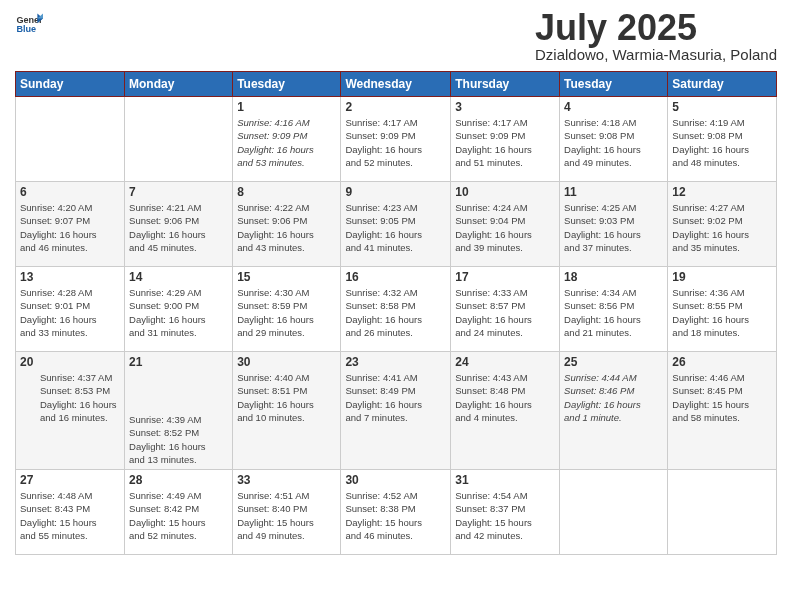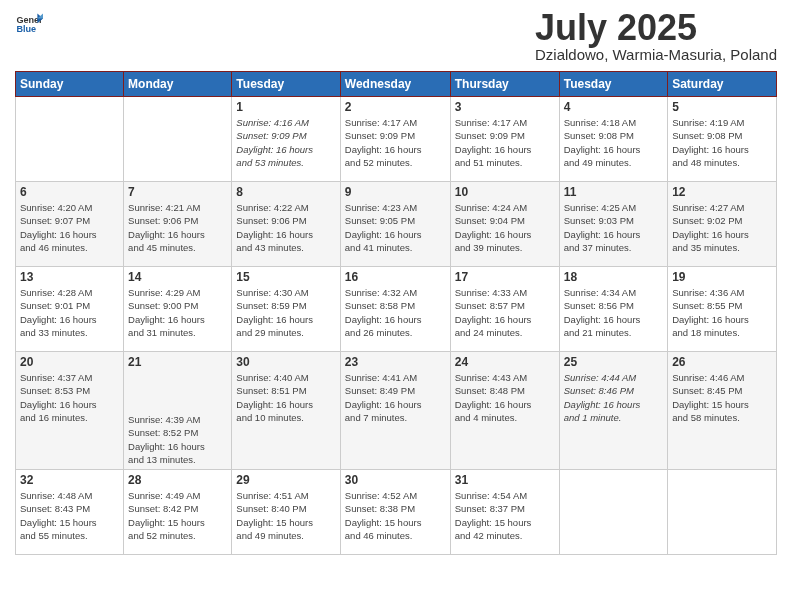--- a/index.html
+++ b/index.html
@@ -256,21 +256,21 @@
             <span class="day-number">19</span>
             <div class="day-info" style="white-space: pre-line;">Sunrise: 4:36 AM
 Sunset: 8:55 PM
 Daylight: 16 hours
 and 18 minutes.</div>
           </td>
         </tr>
         <tr>
           <td>
             <span class="day-number">20</span>
-            <div class="day-info" style="white-space: pre-line;">Sunrise: 4:37 AM
+            <div class="day-info" style="white-space: pre-line; margin-left: 20px;">Sunrise: 4:37 AM
 Sunset: 8:53 PM
 Daylight: 16 hours
 and 16 minutes.</div>
           </td>
           <td>
             <span class="day-number">21</span>
             <div class="day-info" style="white-space: pre-line; margin-top: 44px;">Sunrise: 4:39 AM
 Sunset: 8:52 PM
 Daylight: 16 hours
 and 13 minutes.</div>
@@ -306,35 +306,35 @@
           <td>
             <span class="day-number">26</span>
             <div class="day-info" style="white-space: pre-line;">Sunrise: 4:46 AM
 Sunset: 8:45 PM
 Daylight: 15 hours
 and 58 minutes.</div>
           </td>
         </tr>
         <tr>
           <td>
-            <span class="day-number">32</span>
+            <span class="day-number">27</span>
             <div class="day-info" style="white-space: pre-line;">Sunrise: 4:48 AM
 Sunset: 8:43 PM
 Daylight: 15 hours
 and 55 minutes.</div>
           </td>
           <td>
             <span class="day-number">28</span>
             <div class="day-info" style="white-space: pre-line;">Sunrise: 4:49 AM
 Sunset: 8:42 PM
 Daylight: 15 hours
 and 52 minutes.</div>
           </td>
           <td>
-            <span class="day-number">29</span>
+            <span class="day-number">33</span>
             <div class="day-info" style="white-space: pre-line;">Sunrise: 4:51 AM
 Sunset: 8:40 PM
 Daylight: 15 hours
 and 49 minutes.</div>
           </td>
           <td>
             <span class="day-number">30</span>
             <div class="day-info" style="white-space: pre-line;">Sunrise: 4:52 AM
 Sunset: 8:38 PM
 Daylight: 15 hours

